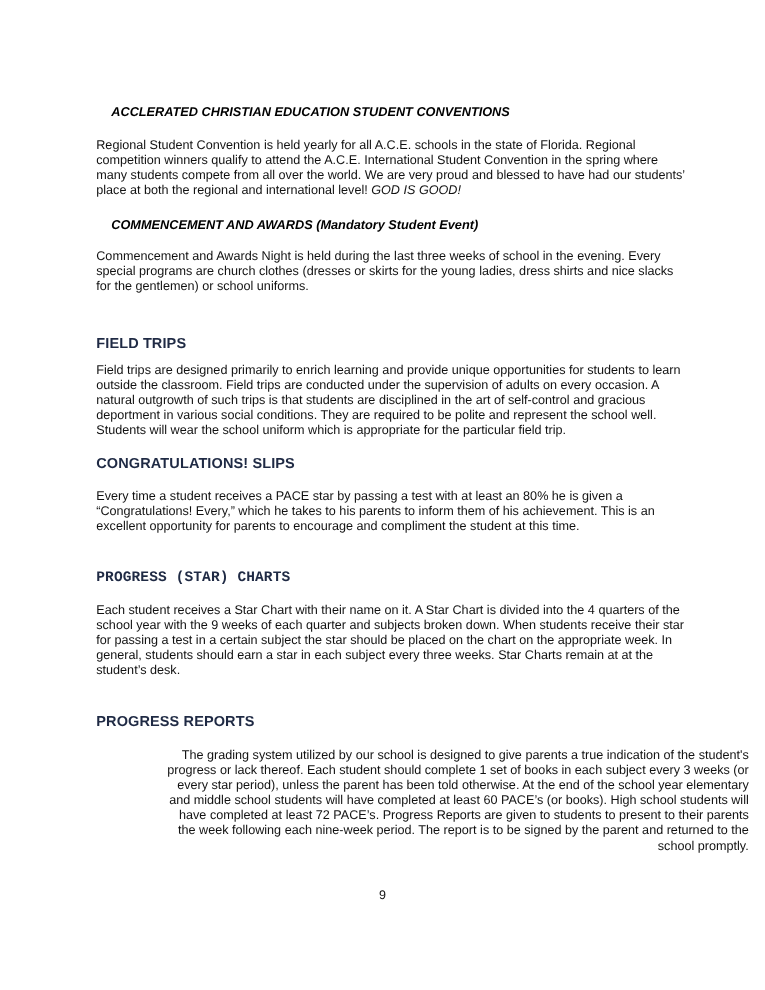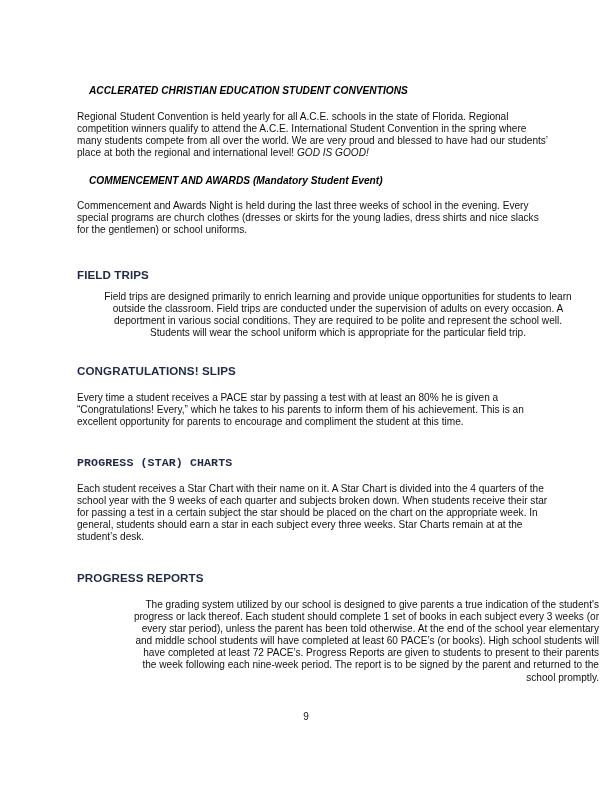--- a/index.html
+++ b/index.html
@@ -27,23 +27,24 @@
   </div>
 
   <div class="h-italic" style="top:175px;">COMMENCEMENT AND AWARDS (Mandatory Student Event)</div>
   <div class="para" style="top:200px;">
     <span class="line">Commencement and Awards Night is held during the last three weeks of school in the evening.  Every</span>
     <span class="line">special programs are church clothes (dresses or skirts for the young ladies, dress shirts and nice slacks</span>
     <span class="line">for the gentlemen) or school uniforms.</span>
   </div>
 
   <div class="h-blue" style="top:268px;">FIELD TRIPS</div>
-  <div class="para" style="top:291px;text-align:center;">
+  <div class="para" style="top:291px;">
     <span class="line">Field trips are designed primarily to enrich learning and provide unique opportunities for students to learn</span>
     <span class="line">outside the classroom.  Field trips are conducted under the supervision of adults on every occasion.  A</span>
+    <span class="line">natural outgrowth of such trips is that students are disciplined in the art of self-control and gracious</span>
     <span class="line">deportment in various social conditions.  They are required to be polite and represent the school well.</span>
     <span class="line">Students will wear the school uniform which is appropriate for the particular field trip.</span>
   </div>
 
   <div class="h-blue" style="top:364px;">CONGRATULATIONS!  SLIPS</div>
   <div class="para" style="top:392px;">
     <span class="line">Every time a student receives a PACE star by passing a test with at least an 80% he is given a</span>
     <span class="line">“Congratulations! Every,” which he takes to his parents to inform them of his achievement.  This is an</span>
     <span class="line">excellent opportunity for parents to encourage and compliment the student at this time.</span>
   </div>

